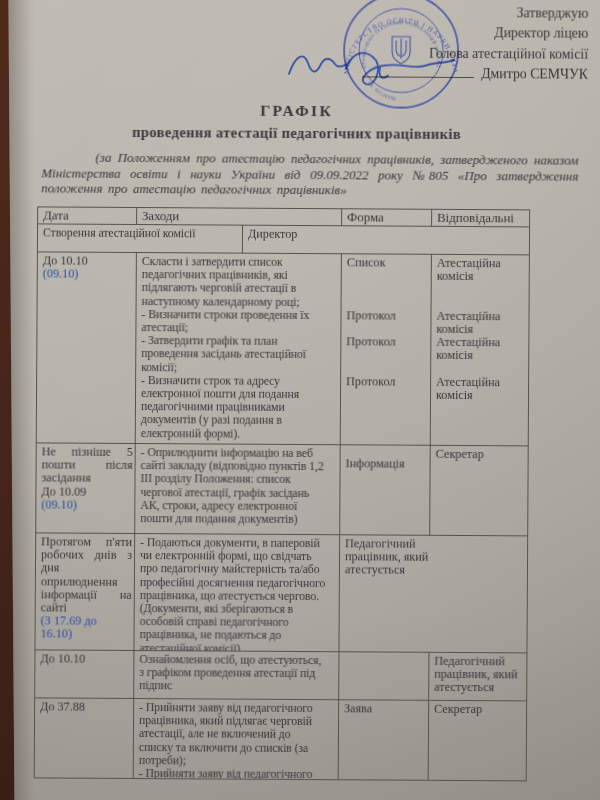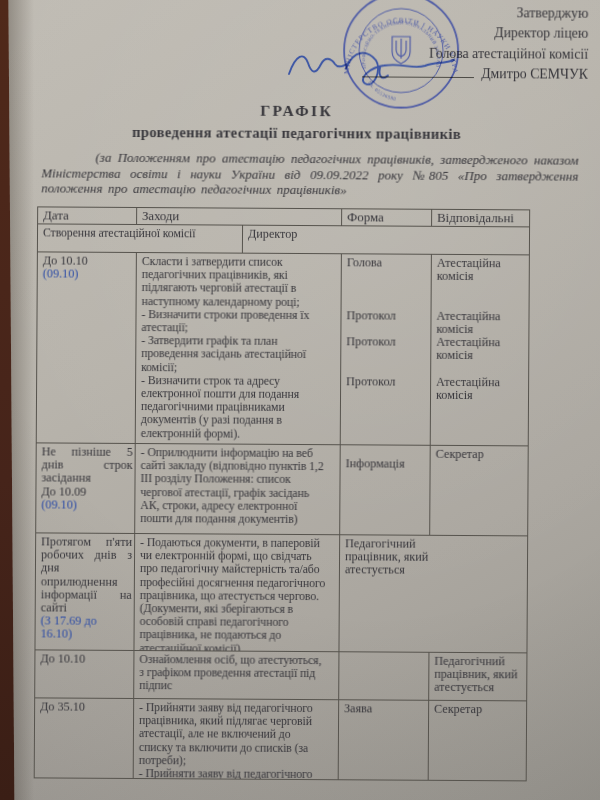--- a/index.html
+++ b/index.html
@@ -139,21 +139,21 @@
               <div class="al">- Затвердити графік та план</div>
               <div class="al">проведення засідань атестаційної</div>
               <div class="al">комісії;</div>
               <div class="al">- Визначити строк та адресу</div>
               <div class="al">електронної пошти для подання</div>
               <div class="al">педагогічними працівниками</div>
               <div class="al">документів (у разі подання в</div>
               <div class="al">електронній формі).</div>
             </div>
             <div class="cell c2">
-              <div class="fb" style="top: 2px;">Голова</div>
+              <div class="fb" style="top: 2px;">Список</div>
               <div class="fb" style="top: 54.8px;">Протокол</div>
               <div class="fb" style="top: 81.2px;">Протокол</div>
               <div class="fb" style="top: 120.8px;">Протокол</div>
             </div>
             <div class="cell c3">
               <div class="fb" style="top: 2px;">
                 <div class="dl">Атестаційна</div>
                 <div class="dl">комісія</div>
               </div>
               <div class="fb" style="top: 54.8px;">
@@ -166,21 +166,21 @@
               </div>
               <div class="fb" style="top: 120.8px;">
                 <div class="dl">Атестаційна</div>
                 <div class="dl">комісія</div>
               </div>
             </div>
           </div>
           <div class="trow" style="height: 90px;">
             <div class="cell c0">
               <div class="dl jl">Не пізніше 5</div>
-              <div class="dl jl">днів строк</div>
+              <div class="dl jl">пошти після</div>
               <div class="dl">засідання</div>
               <div class="dl">До 10.09</div>
               <div class="dl ink">(09.10)</div>
             </div>
             <div class="cell c1">
               <div class="al">- Оприлюднити інформацію на веб</div>
               <div class="al">сайті закладу (відповідно пунктів 1,2</div>
               <div class="al">ІІІ розділу Положення: список</div>
               <div class="al">чергової атестації, графік засідань</div>
               <div class="al">АК, строки, адресу електронної</div>
@@ -238,21 +238,21 @@
             <div class="cell c3">
               <div class="fb" style="top: 2px;">
                 <div class="dl">Педагогічний</div>
                 <div class="dl">працівник, який</div>
                 <div class="dl">атестується</div>
               </div>
             </div>
           </div>
           <div class="trow" style="height: 79px;">
             <div class="cell c0">
-              <div class="dl">До 35.10</div>
+              <div class="dl">До 37.88</div>
             </div>
             <div class="cell c1">
               <div class="al">- Прийняти заяву від педагогічного</div>
               <div class="al">працівника, який підлягає черговій</div>
               <div class="al">атестації, але не включений до</div>
               <div class="al">списку та включити до списків (за</div>
               <div class="al">потреби);</div>
               <div class="al">- Прийняти заяву від педагогічного</div>
             </div>
             <div class="cell c2">

